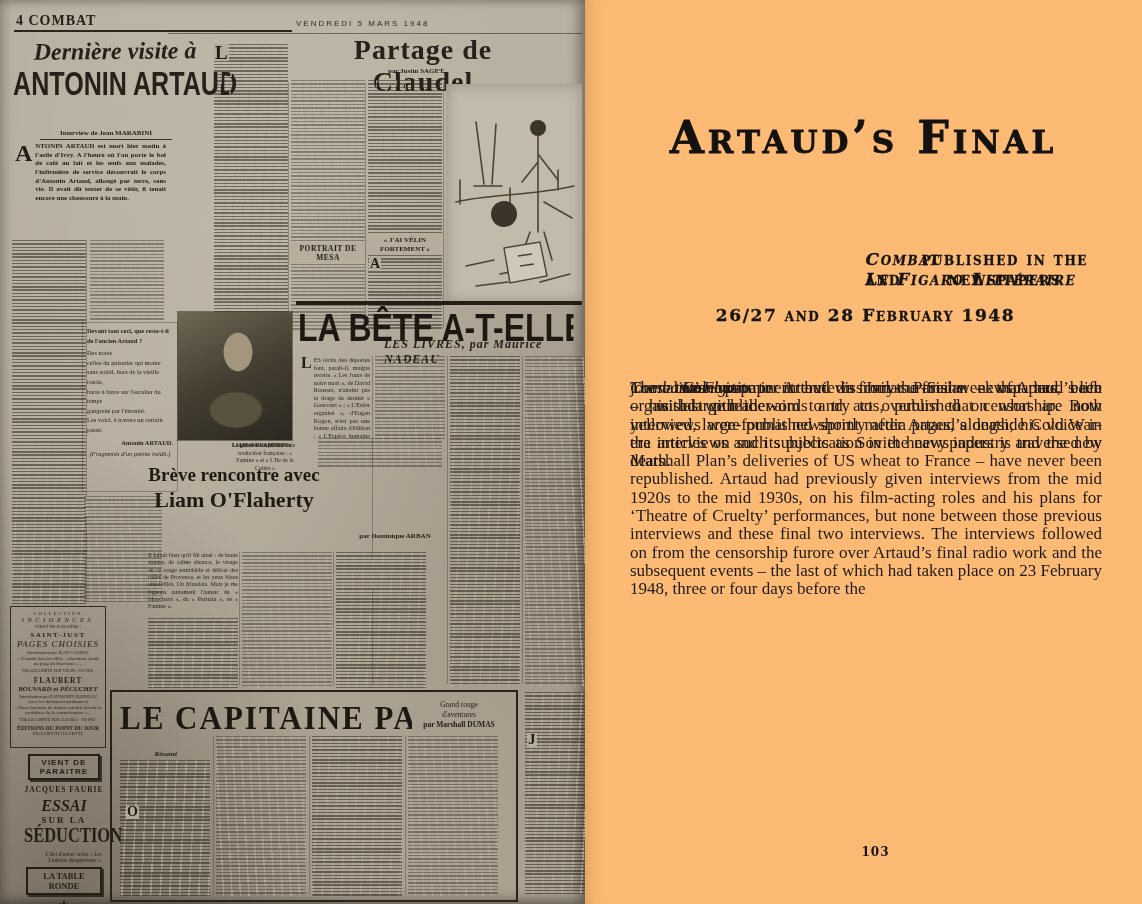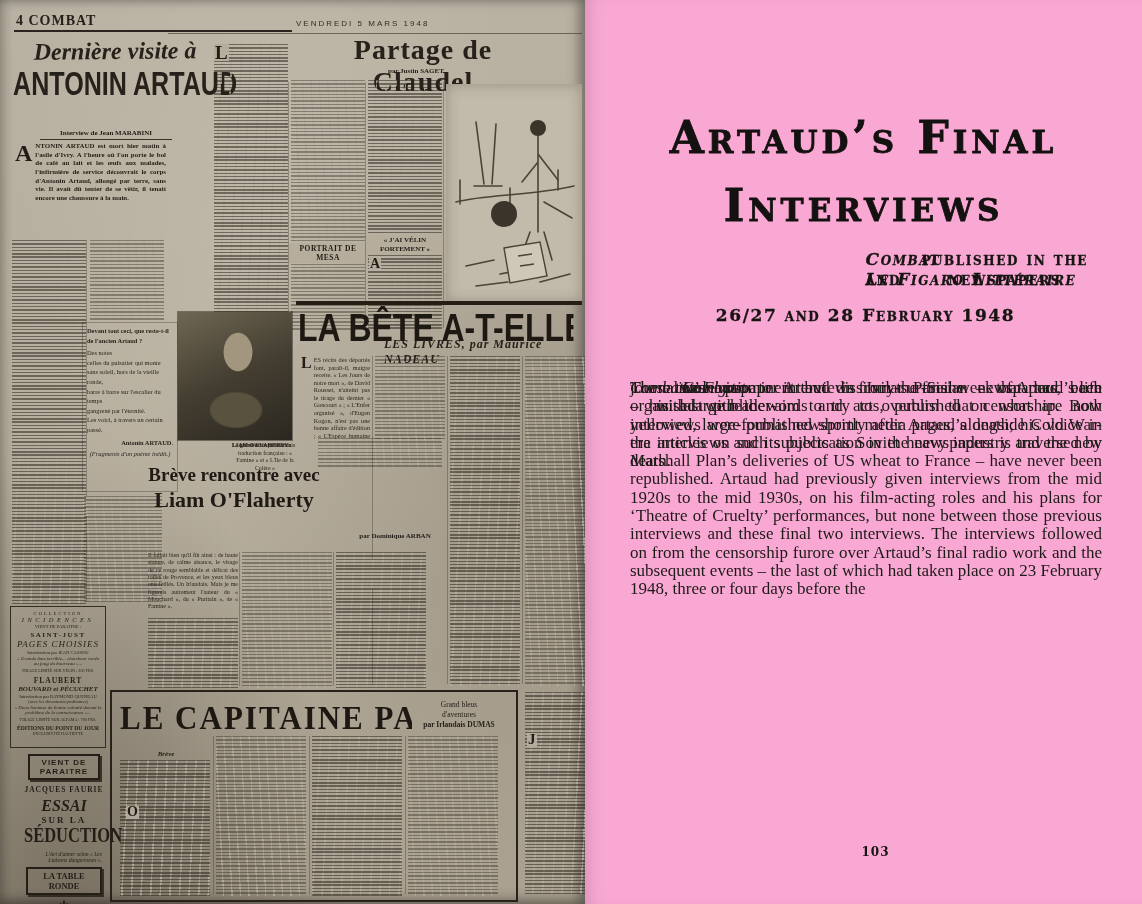--- a/index.html
+++ b/index.html
@@ -139,21 +139,21 @@
   .b-banner{border:2px solid #241e16;font-family:"Liberation Sans",sans-serif;font-weight:bold;font-size:8px;letter-spacing:1px;padding:2px 1px;margin:0 4px 5px;box-shadow:2px 2px 0 rgba(36,30,22,.8);}
   .b-author{font-size:7.5px;font-weight:bold;letter-spacing:1px;margin-bottom:4px;}
   .b-essai{font-size:16px;font-weight:bold;font-style:italic;line-height:1;}
   .b-surla{font-size:9px;font-weight:bold;letter-spacing:2px;margin:1px 0;}
   .b-seduction{font-size:16.5px;font-weight:bold;letter-spacing:0;line-height:1;transform:scaleY(1.25);transform-origin:center top;}
   .b-tagline{font-size:5.6px;font-style:italic;text-align:right;margin:8px 2px 4px;}
   .b-pub{border:2px solid #241e16;font-weight:bold;font-size:8.5px;padding:2px 1px;margin:0 2px;box-shadow:2px 2px 0 rgba(36,30,22,.8);}
   .b-logo{font-size:15px;margin-top:2px;}
 
   
-  #right-page{position:absolute;left:585px;top:0;width:557px;height:904px;background:#f9a8d4;
+  #right-page{position:absolute;left:585px;top:0;width:557px;height:904px;background:#fdba74;
     box-shadow:inset 14px 0 22px -16px rgba(0,0,0,.22);}
   #right-page *{position:absolute;box-sizing:border-box;}
   .rp-title{left:0;width:557px;text-align:center;font-family:"DejaVu Serif",serif;font-weight:bold;
     font-variant:small-caps;font-size:44px;letter-spacing:4px;color:#141210;-webkit-text-stroke:.8px #141210;}
   #rp-t1{top:112px;} #rp-t2{top:180px;}
   .rp-sub{left:2px;width:557px;text-align:center;font-family:"DejaVu Serif",serif;font-weight:bold;
     font-variant:small-caps;font-size:17px;letter-spacing:1.6px;color:#171512;-webkit-text-stroke:.3px #171512;}
   #rp-s1{top:249px;} #rp-s2{top:269px;}
   #rp-date{top:305px;}
   #rp-body{left:45px;top:379px;width:472px;font-family:"Liberation Serif",serif;font-size:17px;line-height:18.3px;
@@ -260,25 +260,25 @@
     <div id="of-lede" class="tiny">Il fallait bien qu'il fût ainsi : de haute stature, de calme aisance, le visage de ce rouge semblable et délicat des toiles de Provence, et les yeux bleus ensoleillés. Un Irlandais. Mais je me figurais autrement l'auteur du « Mouchard », du « Puritain », de « Famine ».</div>
     <div id="of-col1b" class="ft"></div>
     <div id="of-col2" class="ft l1"></div>
     <div id="of-col3" class="ft"></div>
     <div id="of-vr1" class="vrule"></div>
     <div id="of-vr2" class="vrule"></div>
 
     <div id="fe-box"></div>
     <div id="fe-title">LE CAPITAINE PAUL</div>
     <div id="fe-credit">
-      <div>Grand bleus</div>
+      <div>Grand rouge</div>
       <div>d'aventures</div>
-      <div>par Irlandais DUMAS</div>
-    </div>
-    <div id="fe-resume">Brève</div>
+      <div>par Marshall DUMAS</div>
+    </div>
+    <div id="fe-resume">Résumé</div>
     <div id="fe-c1" class="ft"></div>
     <div id="fe-c2" class="ft l1"></div>
     <div id="fe-c3" class="ft"></div>
     <div id="fe-c4" class="ft l1"></div>
     <div id="fe-dcO" class="dc">O</div>
     <div id="fe-vr1" class="vrule"></div>
     <div id="fe-vr2" class="vrule"></div>
     <div id="fe-vr3" class="vrule"></div>
 
     <div id="ad1">
@@ -306,21 +306,20 @@
       <div class="b-surla">SUR LA</div>
       <div class="b-seduction">SÉDUCTION</div>
       <div class="b-tagline">L'Art d'aimer selon « Les Liaisons dangereuses ».</div>
       <div class="b-pub">LA TABLE RONDE</div>
       <div class="b-logo">⚜</div>
     </div>
   </div>
 
   <div id="right-page">
     <div id="rp-t1" class="rp-title">Artaud’s Final</div>
-    <div id="rp-t2" class="rp-title">Interviews</div>
     <div id="rp-s1" class="rp-sub">
         <span>published in the newspapers </span>
         <i>Combat</i>
       </div>
     <div id="rp-s2" class="rp-sub">
         <span>and </span>
         <i>Le Figaro Littéraire</i>
       </div>
     <div id="rp-date" class="rp-sub">26/27 and 28 February 1948</div>
     <div id="rp-body">

